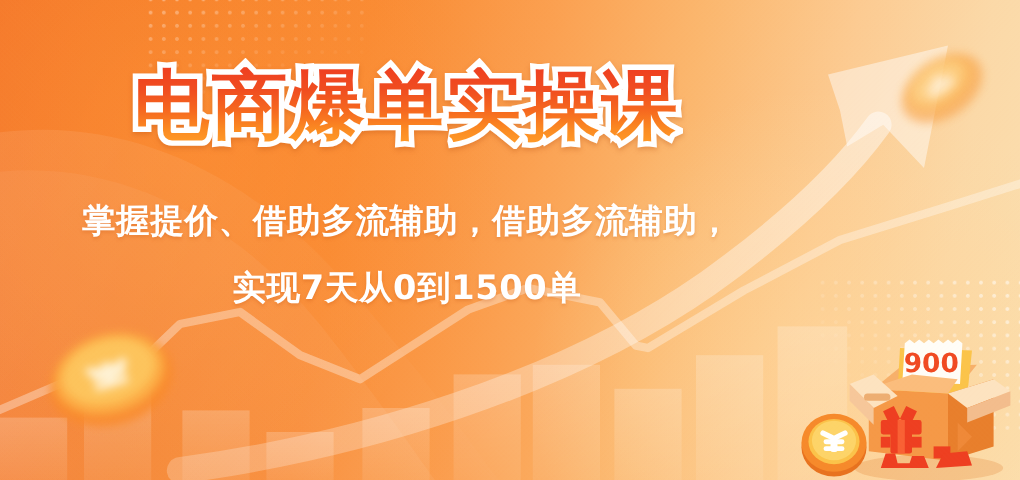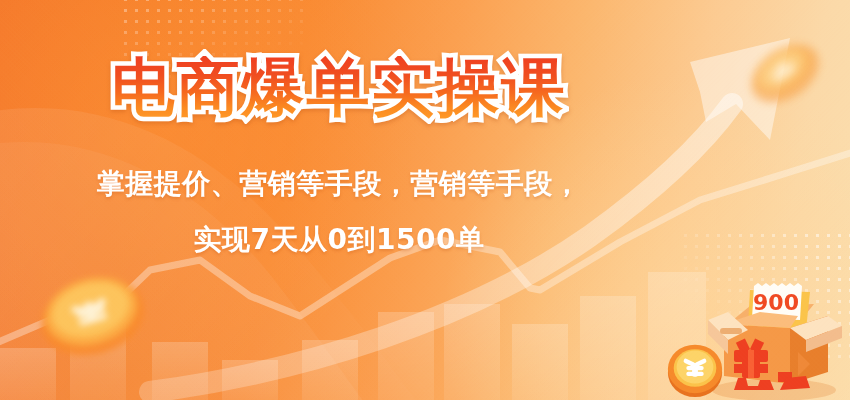--- a/index.html
+++ b/index.html
@@ -311,18 +311,18 @@
       <path d="M 92,110 L 112,108 L 116,120 L 86,122 Z"></path>
     </g>
     <rect x="54" y="82" width="6" height="28" fill="#fb6a3a" opacity="0.8"></rect>
   </svg>
 
   <div class="text-stack">
     <div class="title-wrap">
       <h1 class="title stroke">电商爆单实操课</h1>
       <h1 class="title fill">电商爆单实操课</h1>
     </div>
-    <p class="subtitle sub-1">掌握提价、营销等手段，营销等手段，</p>
+    <p class="subtitle sub-1">掌握提价、借助多流辅助，借助多流辅助，</p>
     <p class="subtitle sub-2">实现7天从0到1500单</p>
   </div>
 
   <div class="noise"></div>
 </div>
 
 </body></html>

